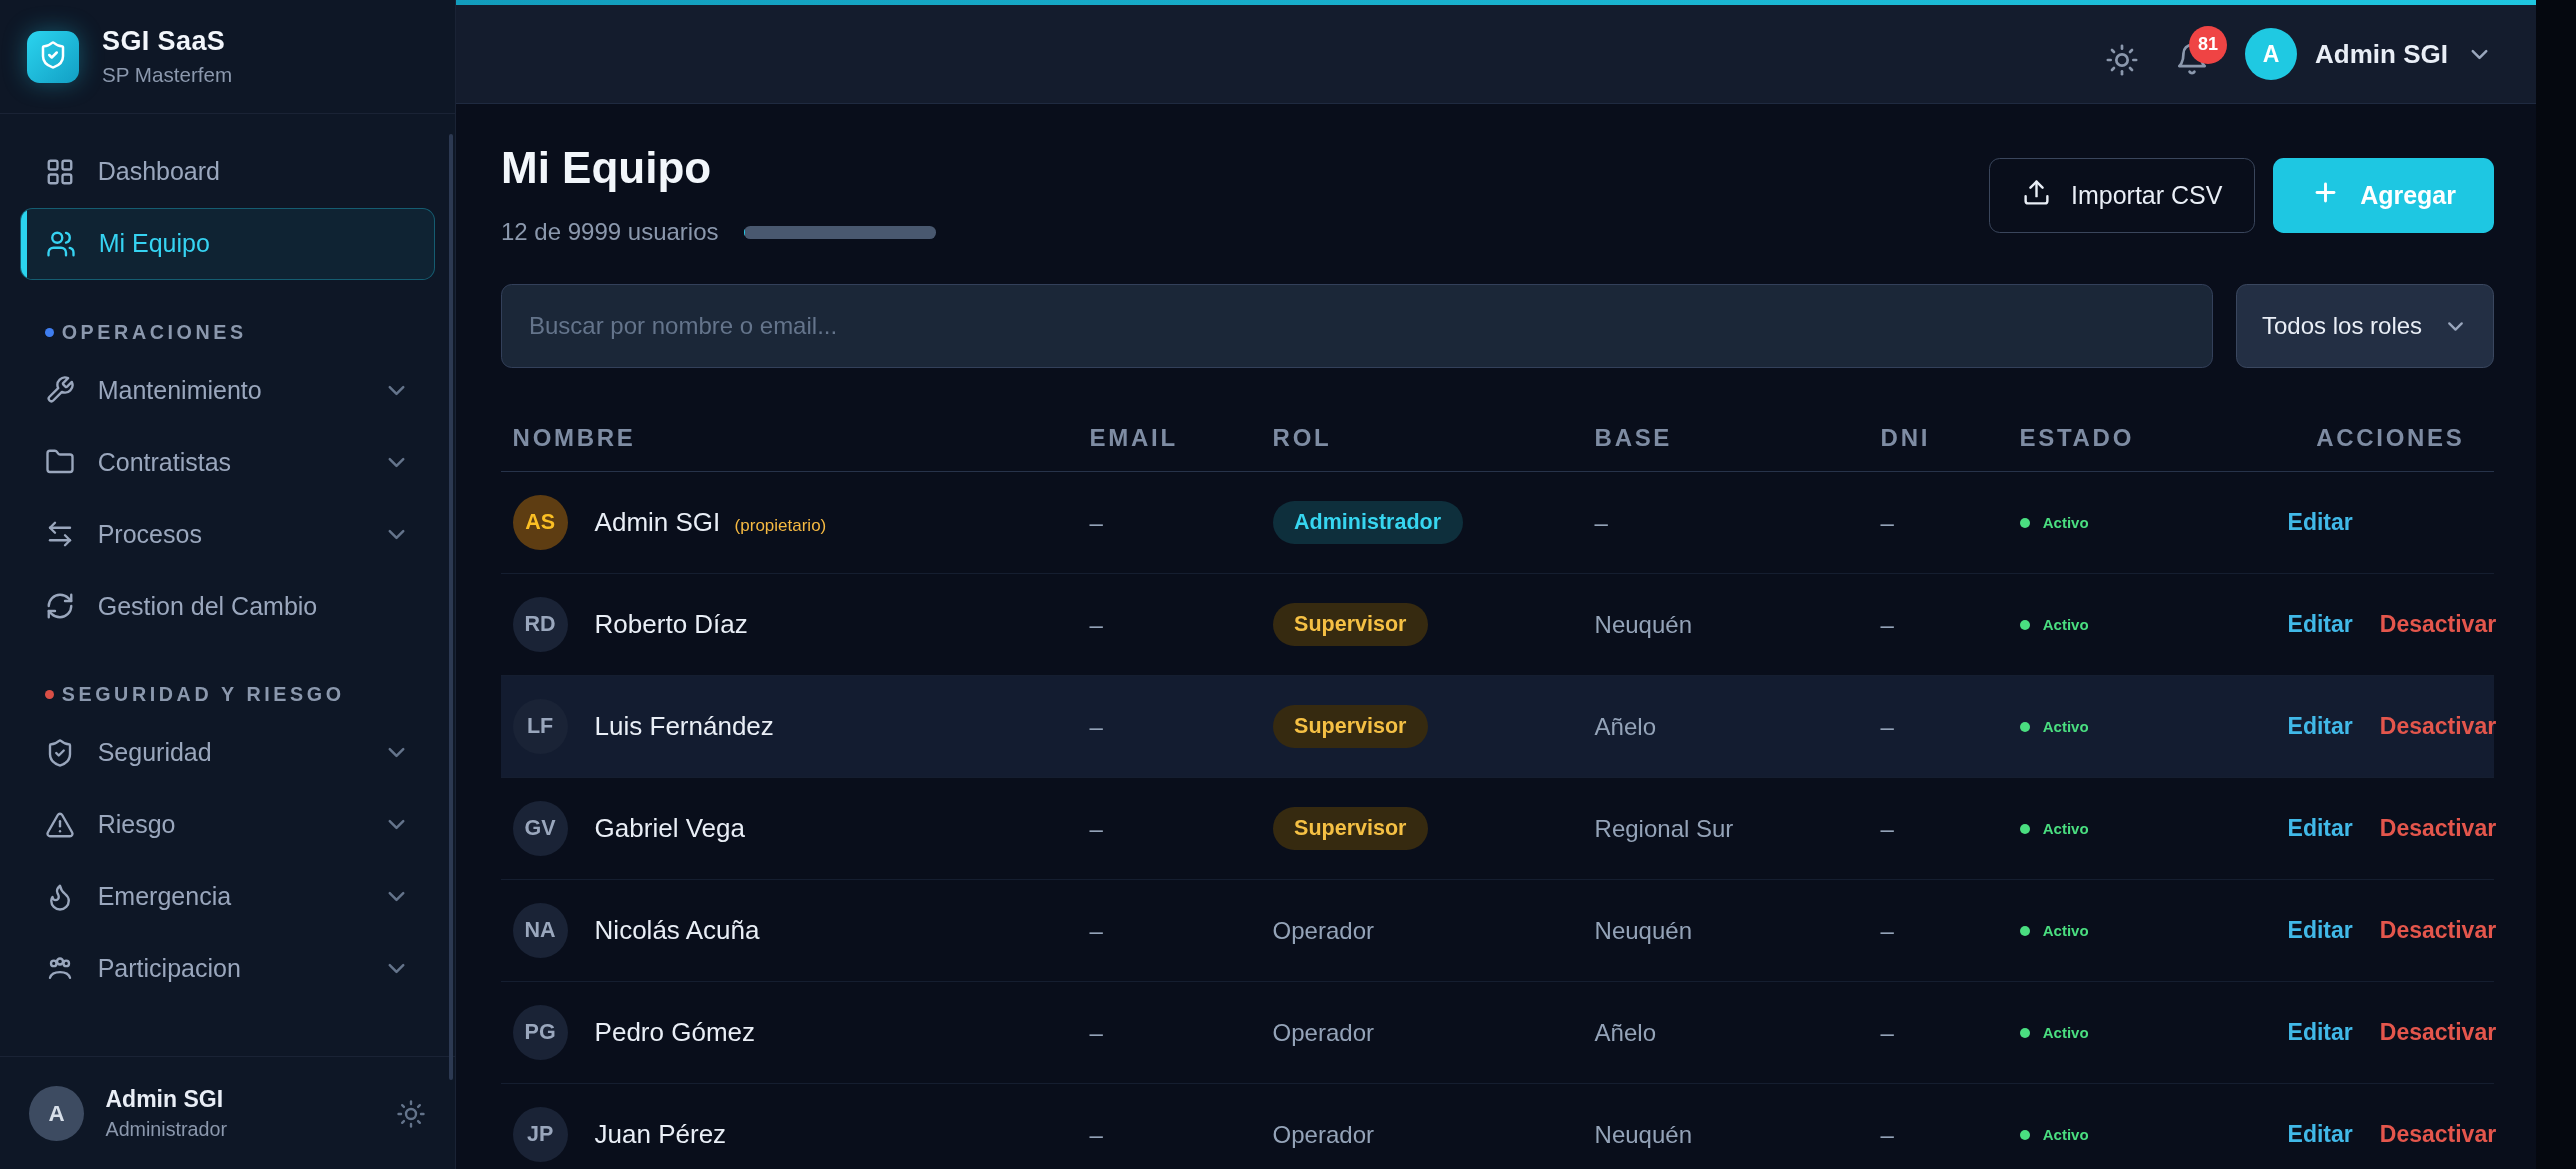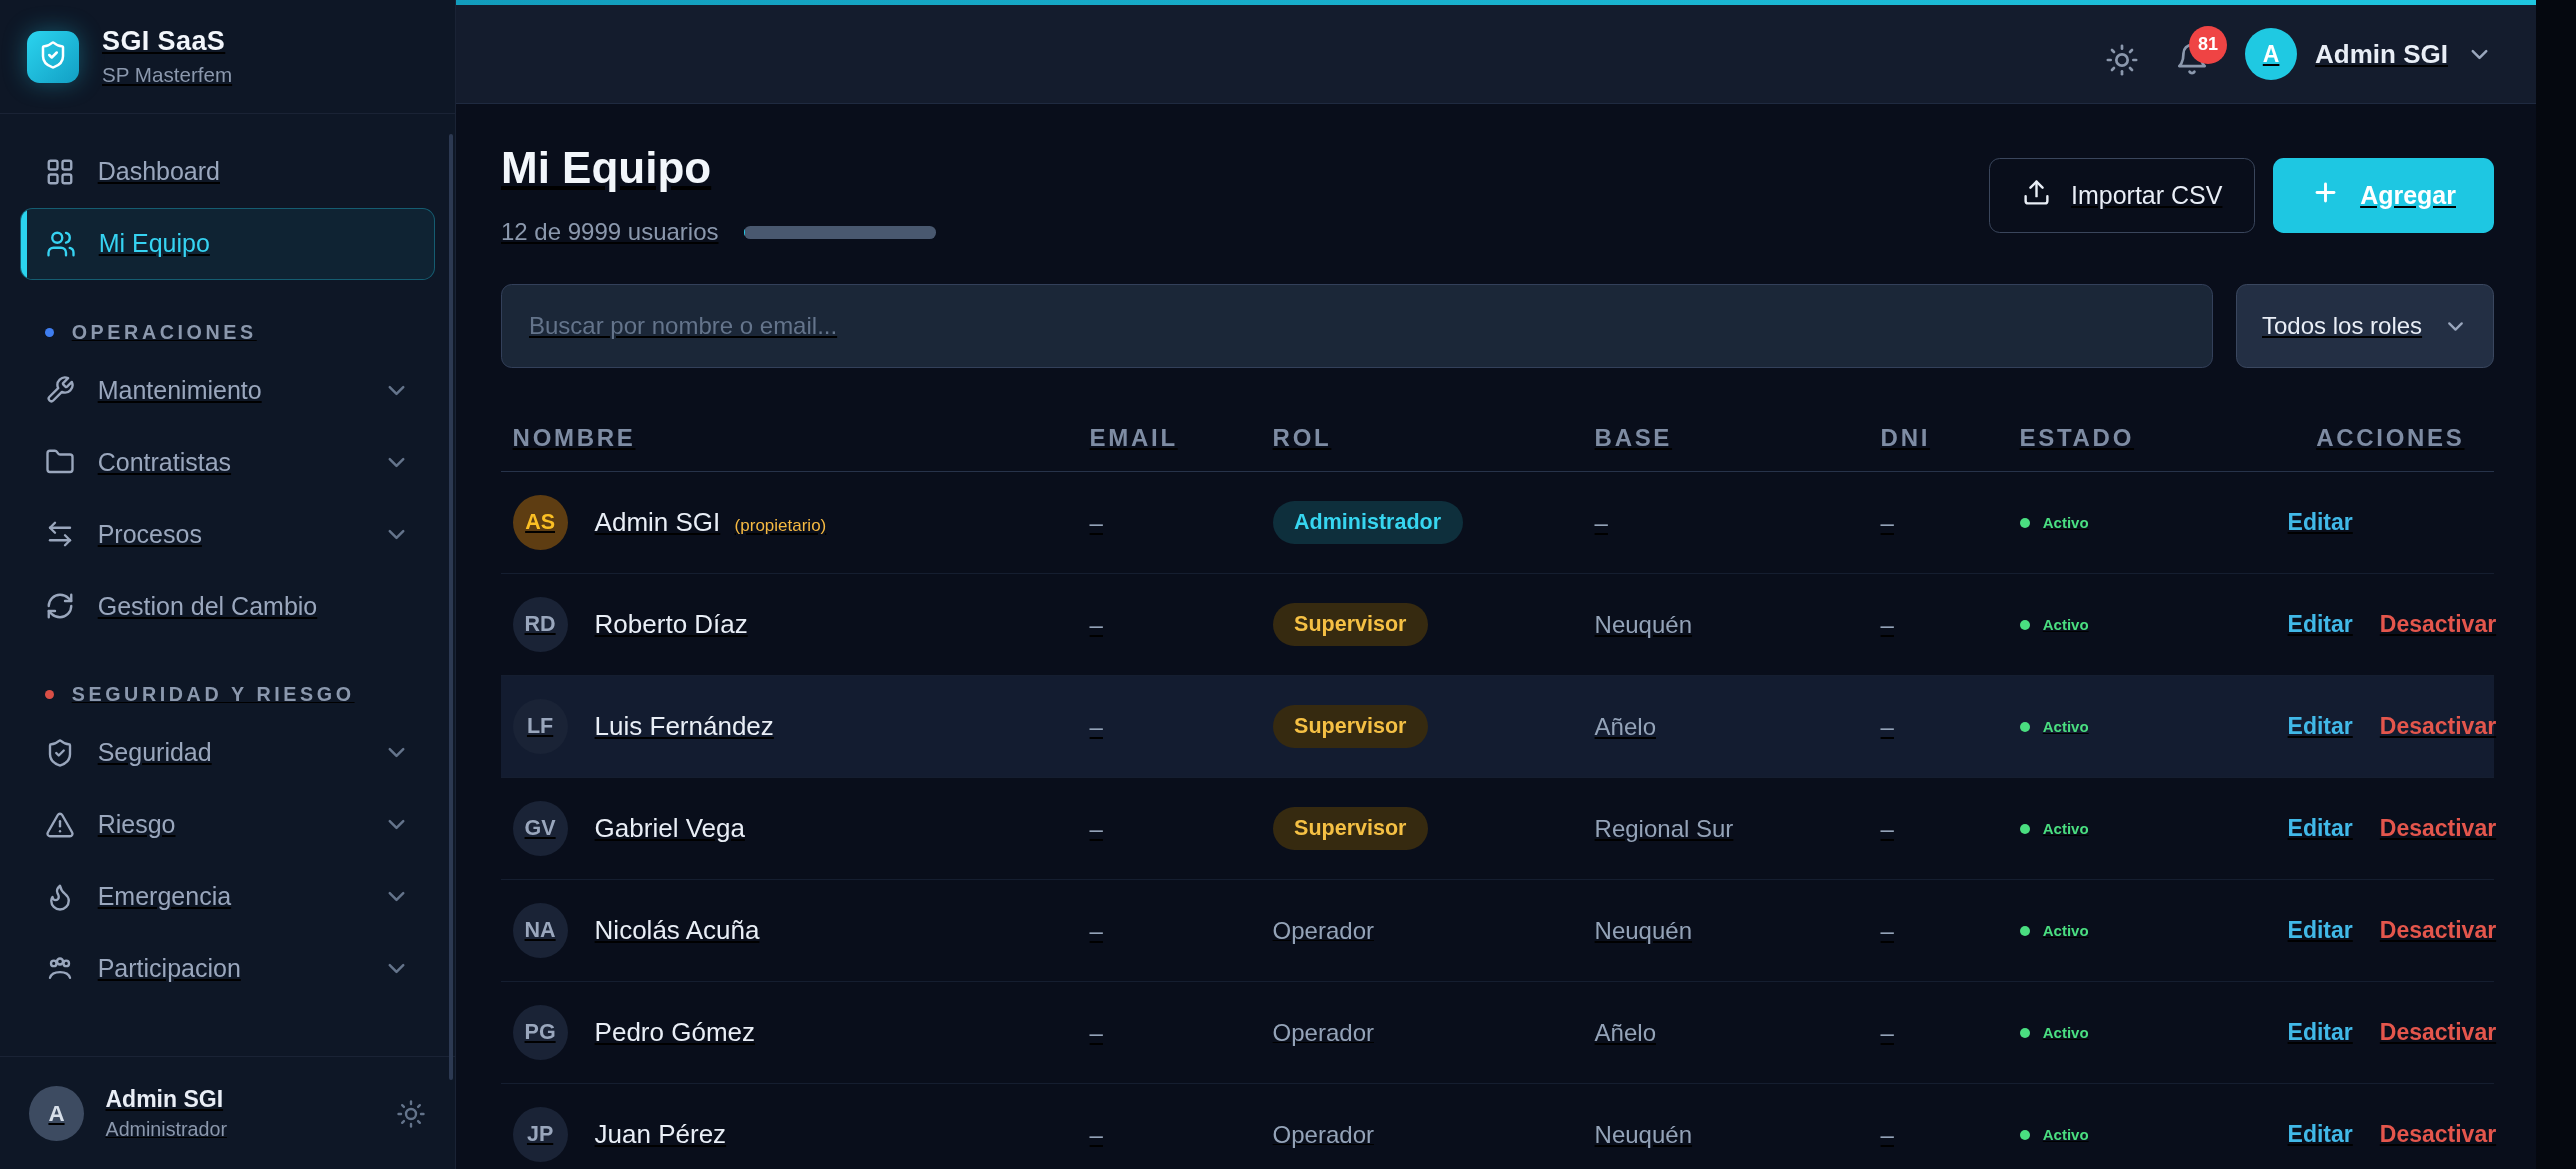--- a/index.html
+++ b/index.html
@@ -1,18 +1,18 @@
 <!DOCTYPE html>
 <html style="font-size:14.3px"><head>
 <meta charset="utf-8">
 <style>
   * { box-sizing: border-box; margin: 0; padding: 0; }
   html,body { width:2576px; height:1170px; overflow:hidden; background:#05080f;
     font-family:"Liberation Sans", sans-serif; }
-  .app { display:flex; width:2536px; height:1170px;text-decoration:underline; }
+  .app { display:flex; width:2536px; height:1170px; }
 
   
   .sidebar { width:456px; flex:none; background:#0e1726; border-right:0.9px solid #1a2335;
     display:flex; flex-direction:column; position:relative; }
   .brand { height:114px; flex:none; display:flex; align-items:center; gap:23px;
     padding:0 27px; border-bottom:0.9px solid #1a2335; }
   .brand-icon { width:52px; height:52px; border-radius:12.5px; flex:none;
     background:linear-gradient(135deg,#2bd4ef,#129fc4); color:#fff;
     display:flex; align-items:center; justify-content:center;
     box-shadow:0 0 23px rgba(34,200,230,.35); }
@@ -22,21 +22,21 @@
   .nav { flex:1; padding:21.5px 19.7px 0 19.7px; overflow:hidden; }
   .nav-item { height:72px; border-radius:12.5px; display:flex; align-items:center; gap:23px;
     padding:0 25px; color:#9aa7bd; font-size:25px; cursor:pointer; position:relative; }
   .nav-item .nav-ic { flex:none; display:flex; }
   .nav-item .chev { margin-left:auto; color:#64748b; display:flex; }
   .nav-item.active { background:rgba(34,200,230,0.07); color:#36d3f2;
     border:0.9px solid rgba(34,200,230,0.35); overflow:hidden; }
   .nav-item.active::before { content:""; position:absolute; left:0; top:0; bottom:0;
     width:6.3px; background:#2bd4ef; }
   .section-label { margin:41px 0 10.7px 0; padding:0 25px; display:flex; align-items:center;
-    gap:18px; font-size:19.7px; font-weight:700; letter-spacing:3.6px; color:#8b98ad; }
+    gap:8px; font-size:19.7px; font-weight:700; letter-spacing:3.6px; color:#8b98ad; }
   .section-dot { width:9px; height:9px; border-radius:50%; flex:none; }
   .scroll-thumb { position:absolute; right:1.8px; top:134px; width:4.5px; height:946px;
     background:#2c3952; border-radius:2.7px; }
 
   .sidebar-footer { height:114px; flex:none; border-top:0.9px solid #1a2335; display:flex;
     align-items:center; gap:21.5px; padding:0 29px; }
   .avatar-slate { width:55px; height:55px; border-radius:50%; background:#3d4b61;
     color:#d7dfe9; font-size:22.4px; font-weight:700; display:flex; align-items:center;
     justify-content:center; flex:none; }
   .sf-name { font-size:23px; font-weight:600; color:#e9eef6; }

